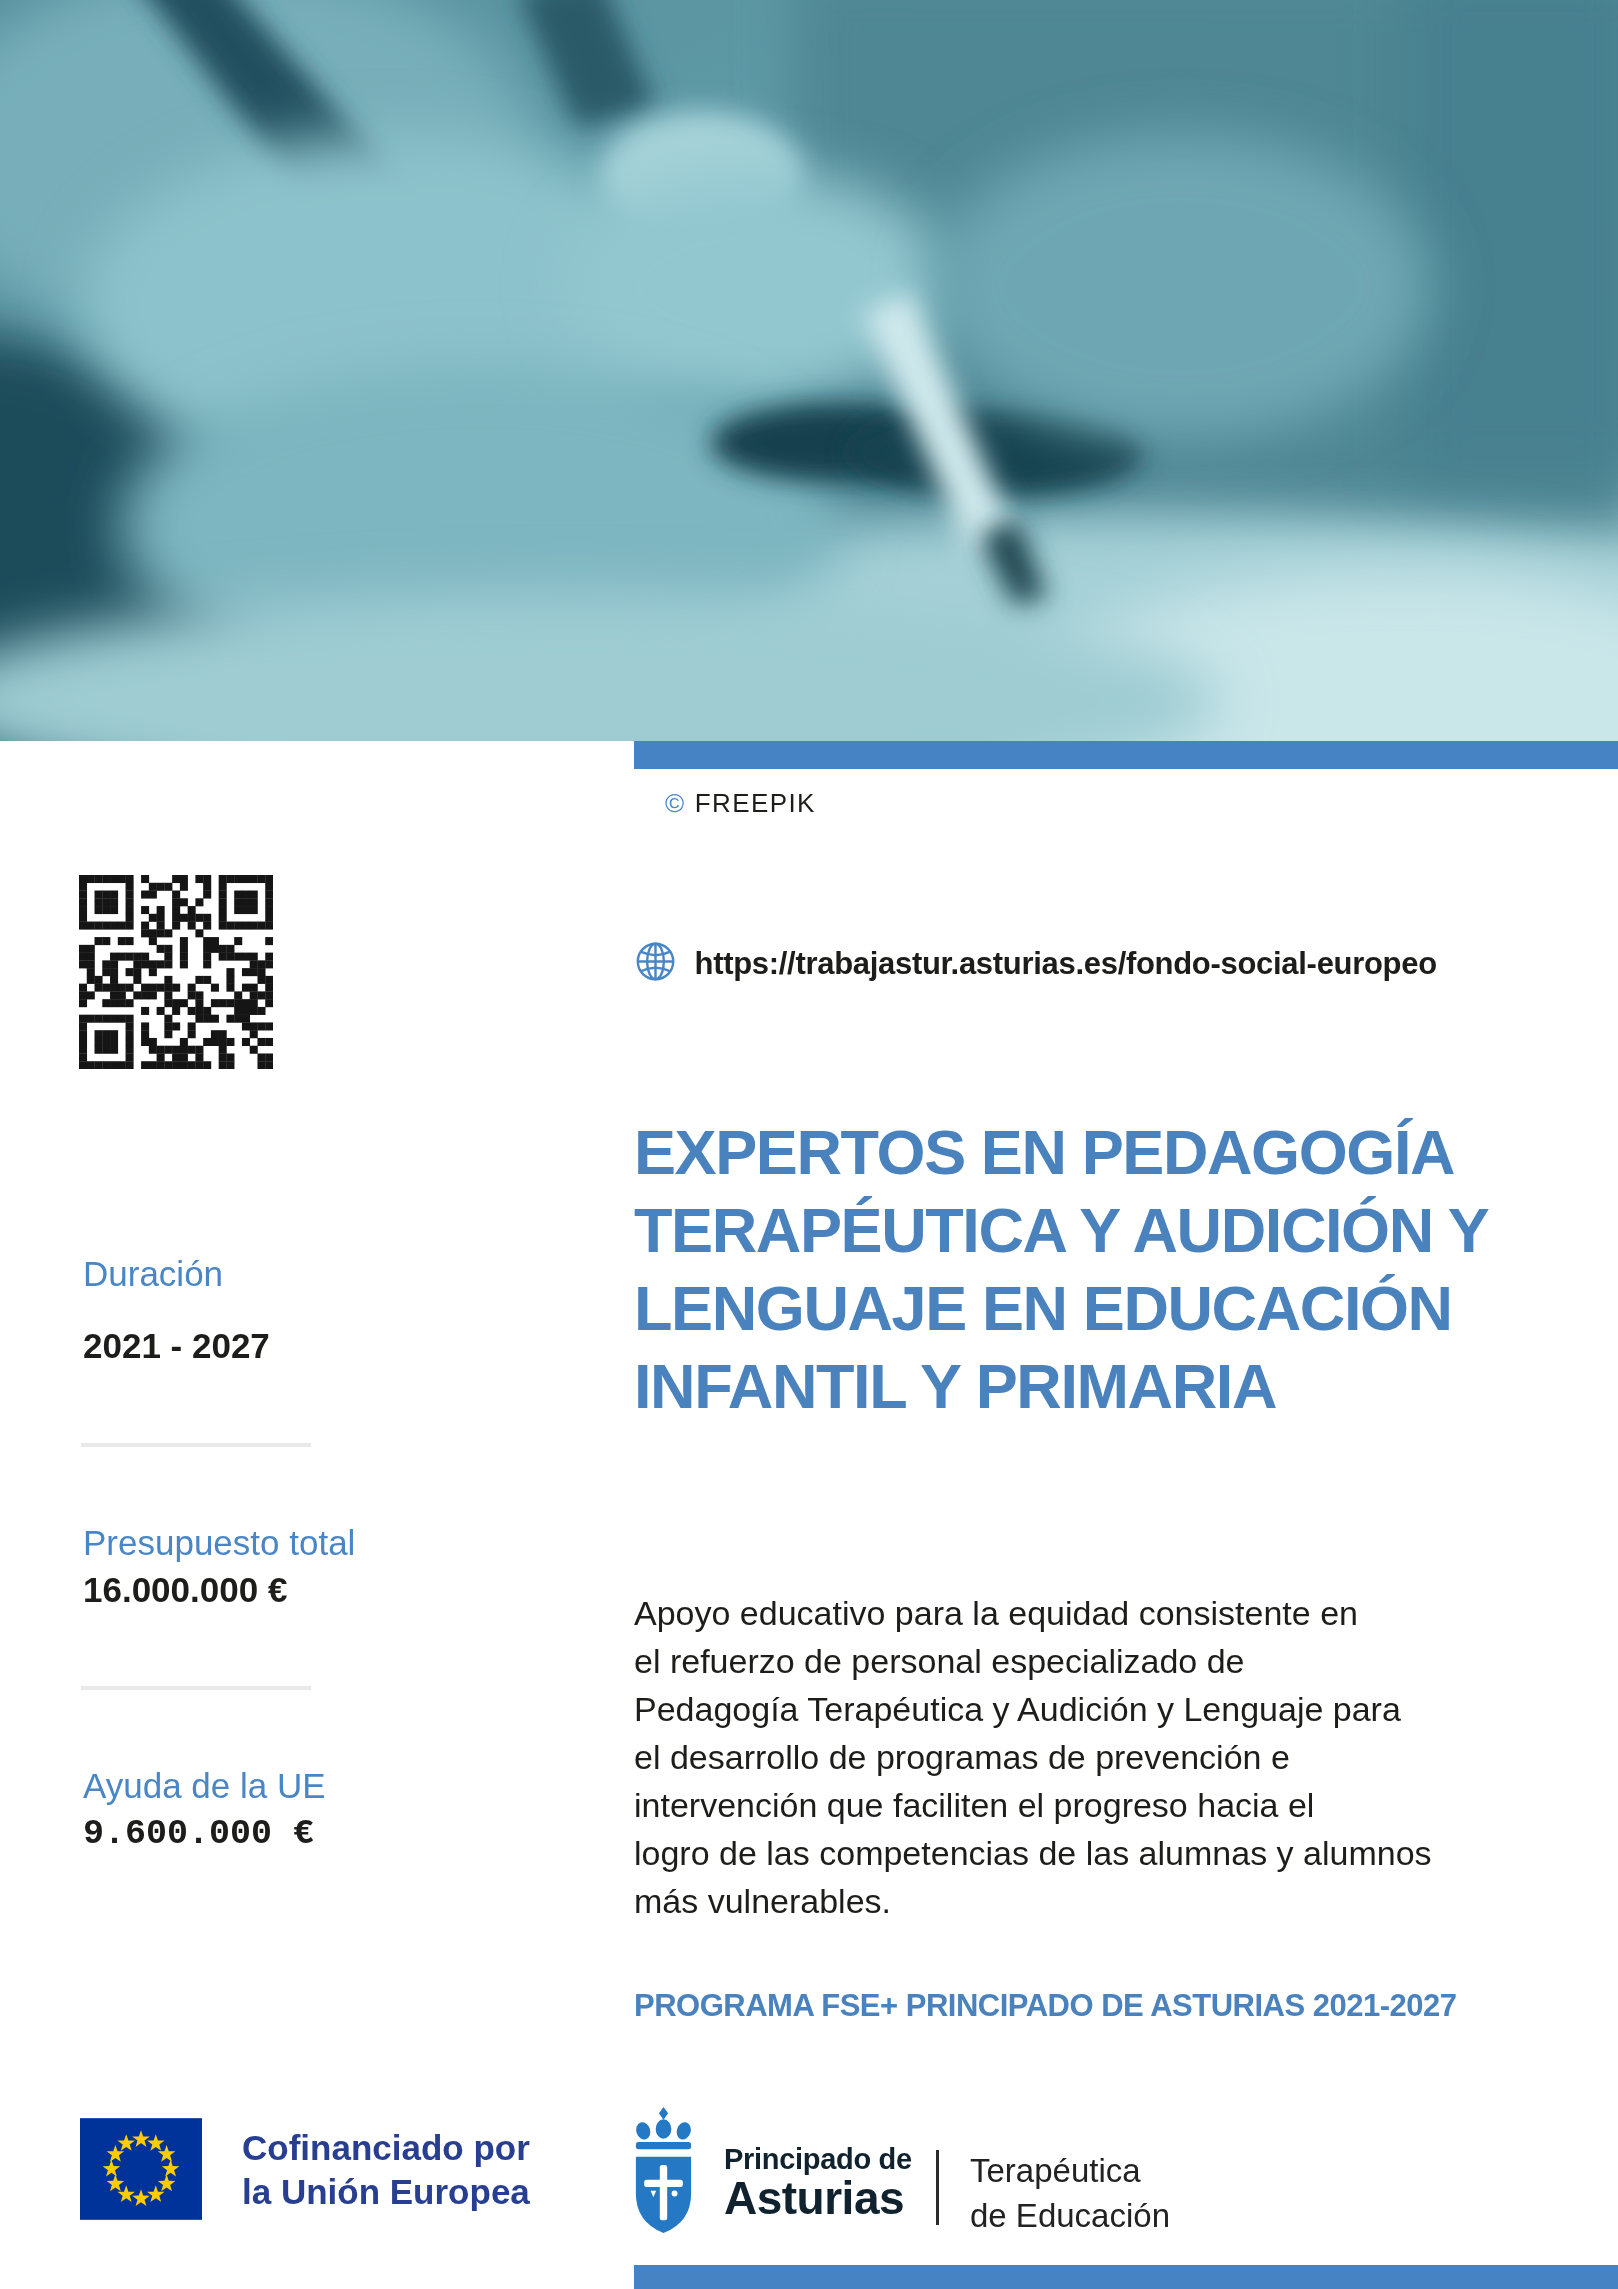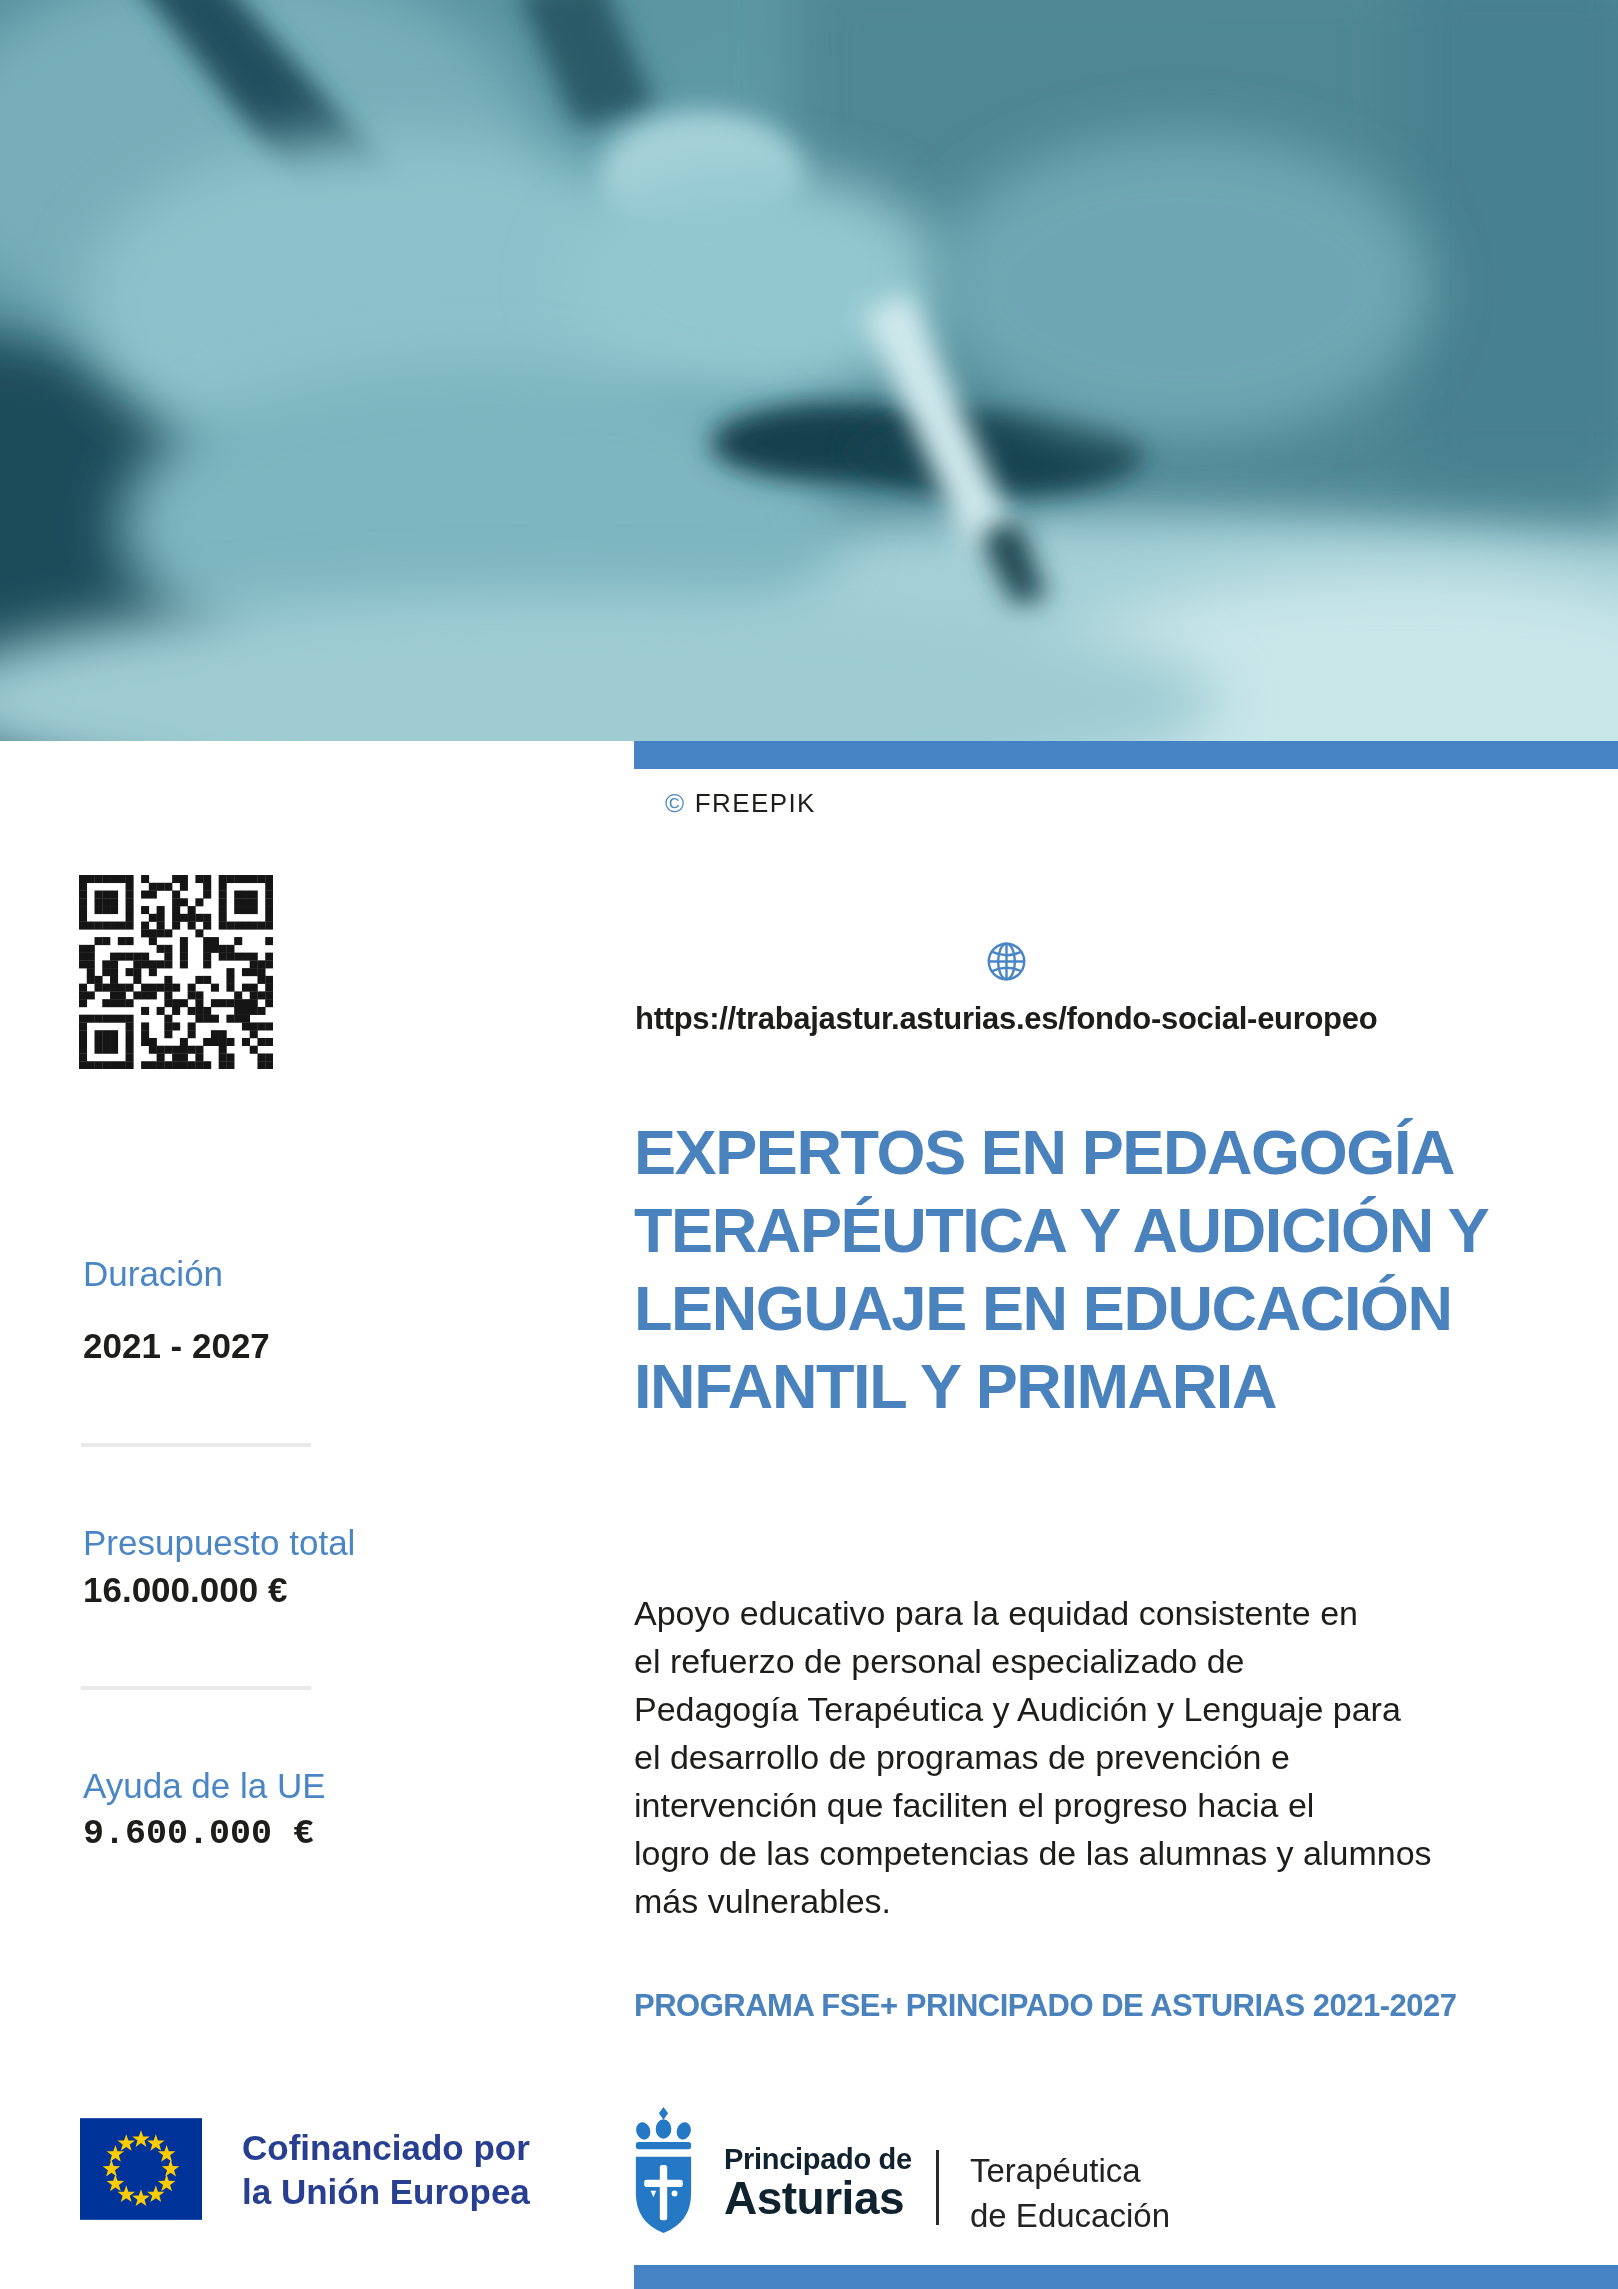--- a/index.html
+++ b/index.html
@@ -31,21 +31,21 @@
   .accent-bottom{left:634px;top:2265px;width:985px;height:25px;background:var(--accent-blue);}
 
   
   .credit{left:637px;top:788px;font-size:26px;letter-spacing:1.4px;color:var(--text-dark);font-weight:400;margin-left:28px;}
   .credit .c{color:var(--label-blue);margin-right:9.2px;}
 
   
   .qr{left:79px;top:875px;width:194px;height:194px;background:#fff;}
 
   
-  .site{left:635px;top:941px;display:flex;align-items:center;gap:18.5px;flex-direction:column;}
+  .site{left:635px;top:941px;display:flex;align-items:flex-end;gap:18.5px;}
   .site .globe{width:41px;height:41px;flex:0 0 auto;}
   .site .url{font-size:31px;font-weight:700;color:var(--text-dark);letter-spacing:-0.3px;}
 
   
   .stat-label{left:83px;font-size:35px;color:var(--label-blue);font-weight:400;}
   .stat-value{left:83px;font-size:35px;font-weight:700;color:var(--text-dark);}
   .lab1{top:1254px;} .val1{top:1326px;}
   .lab2{top:1523px;} .val2{top:1570px;}
   .lab3{top:1766px;} .val3{top:1814px;font-family:Liberation Mono, monospace;}
   .stat-divider{left:81px;width:230px;height:3.7px;background:var(--divider-gray);}

